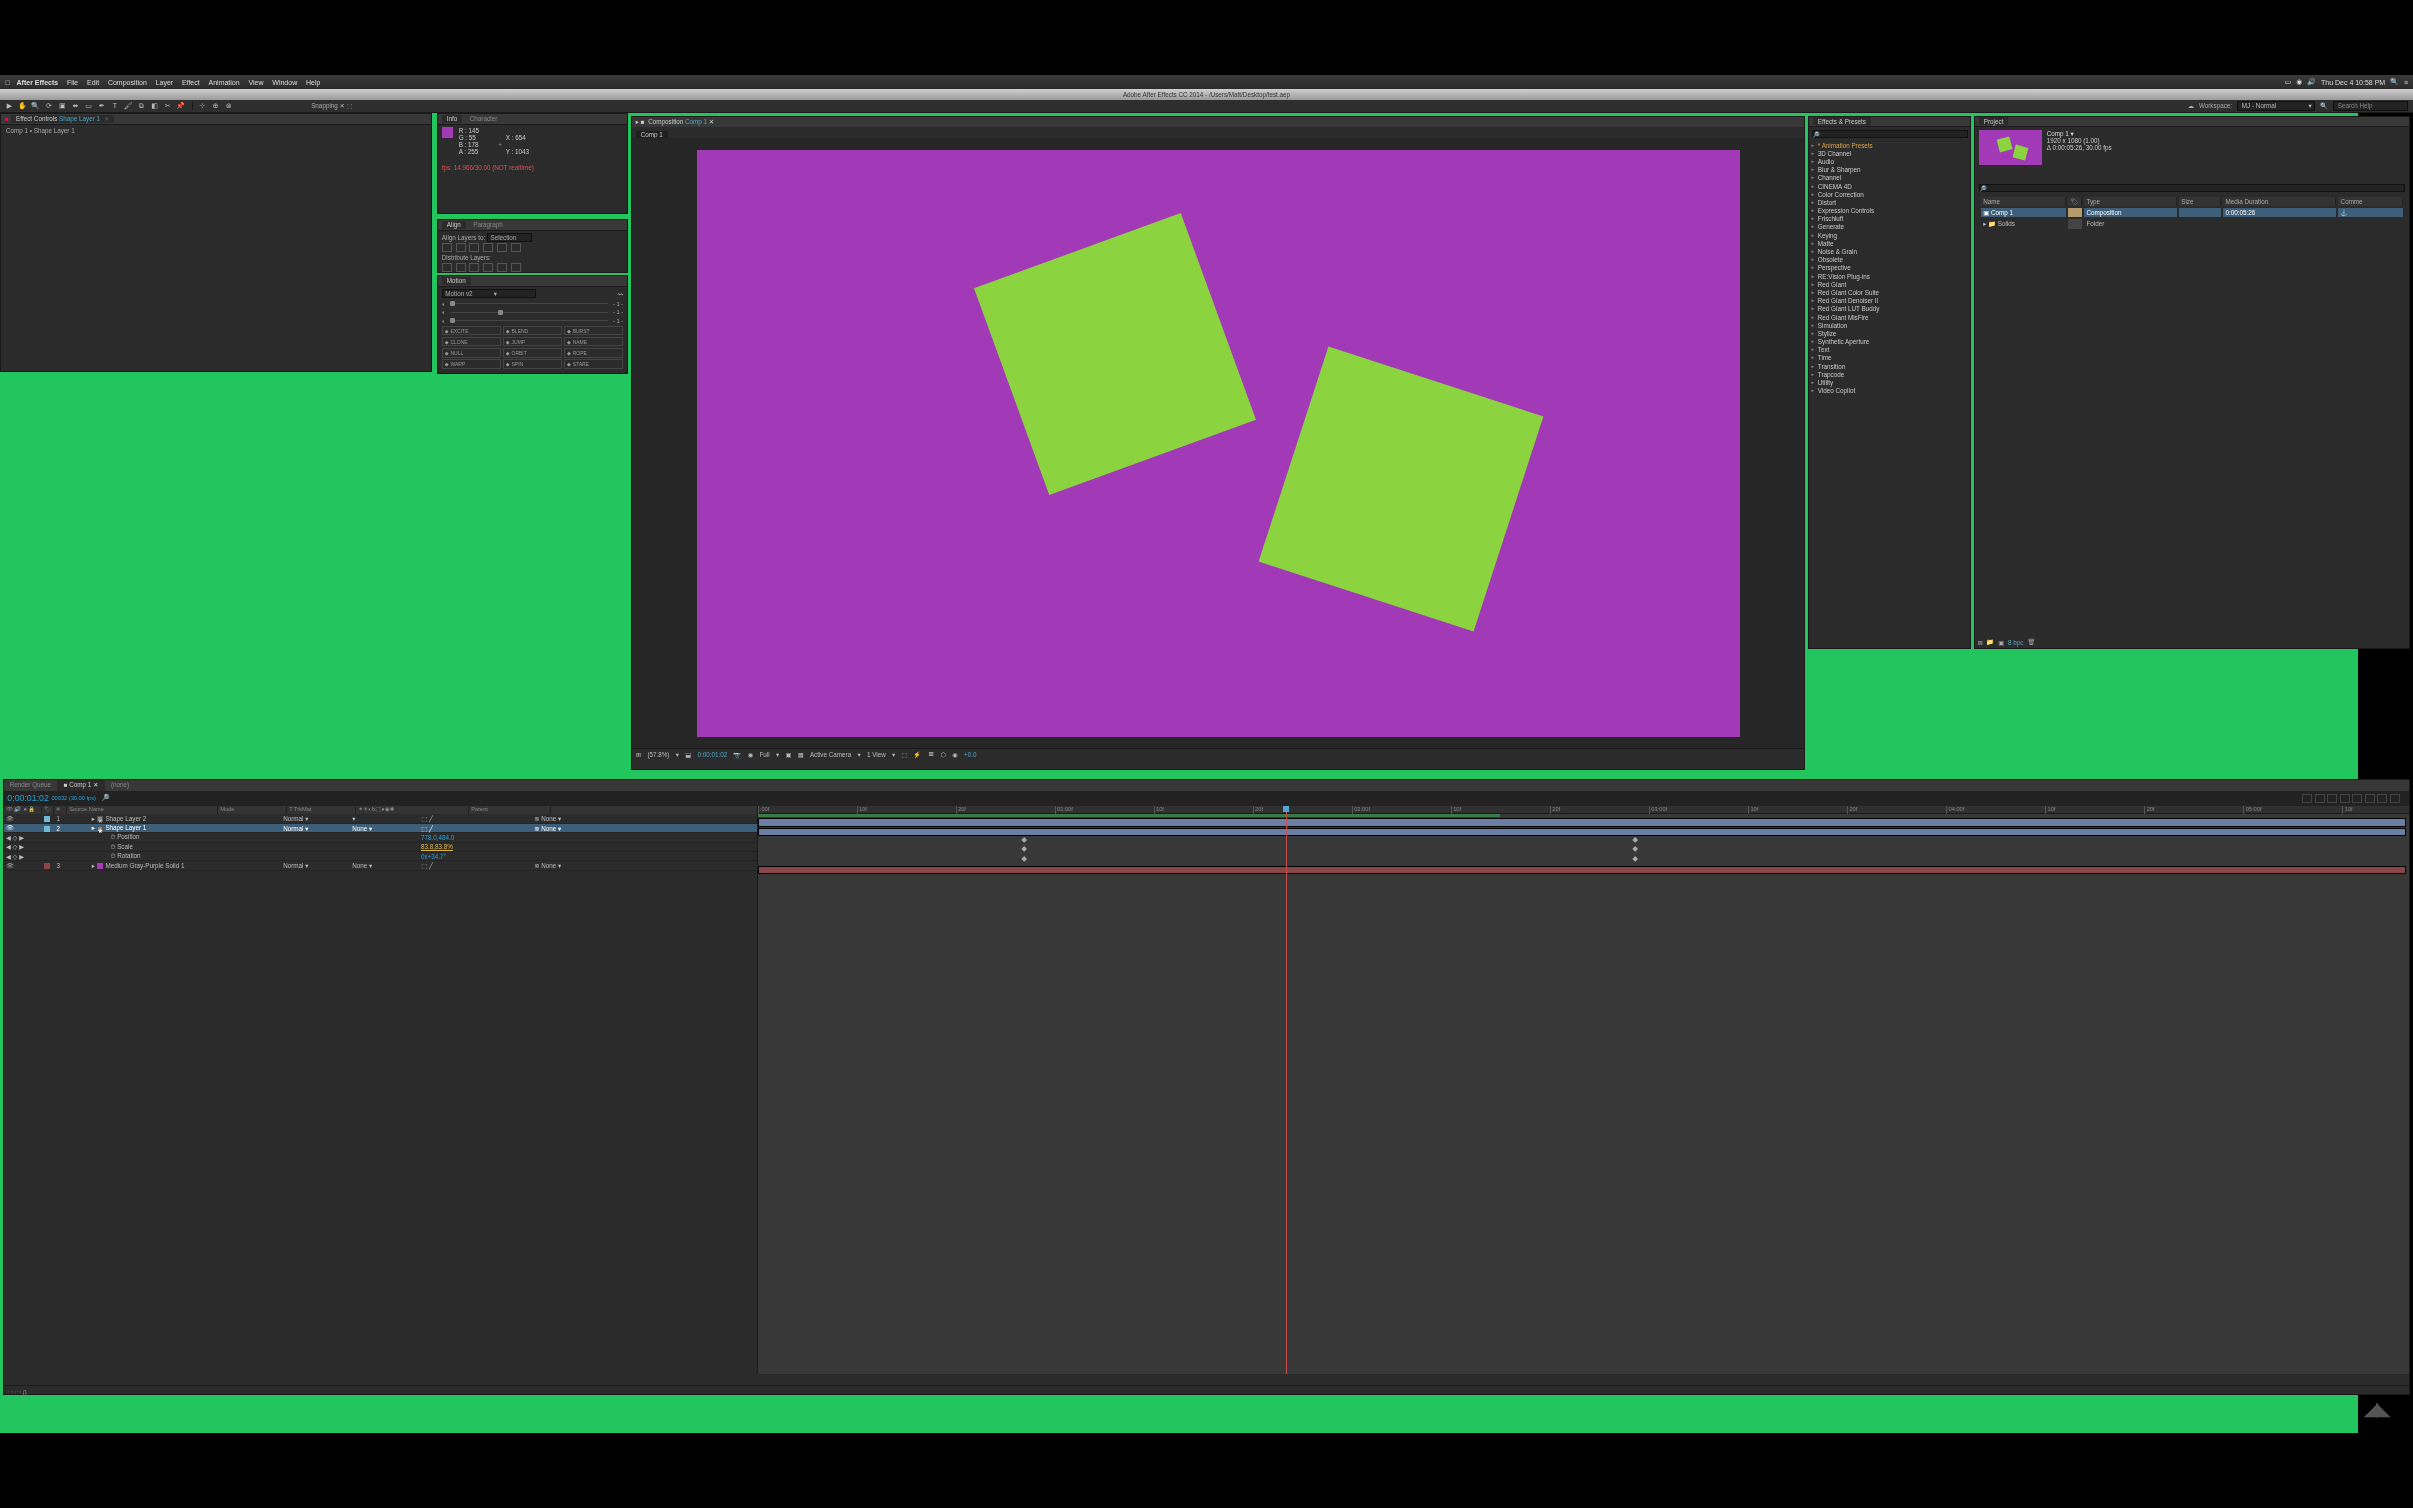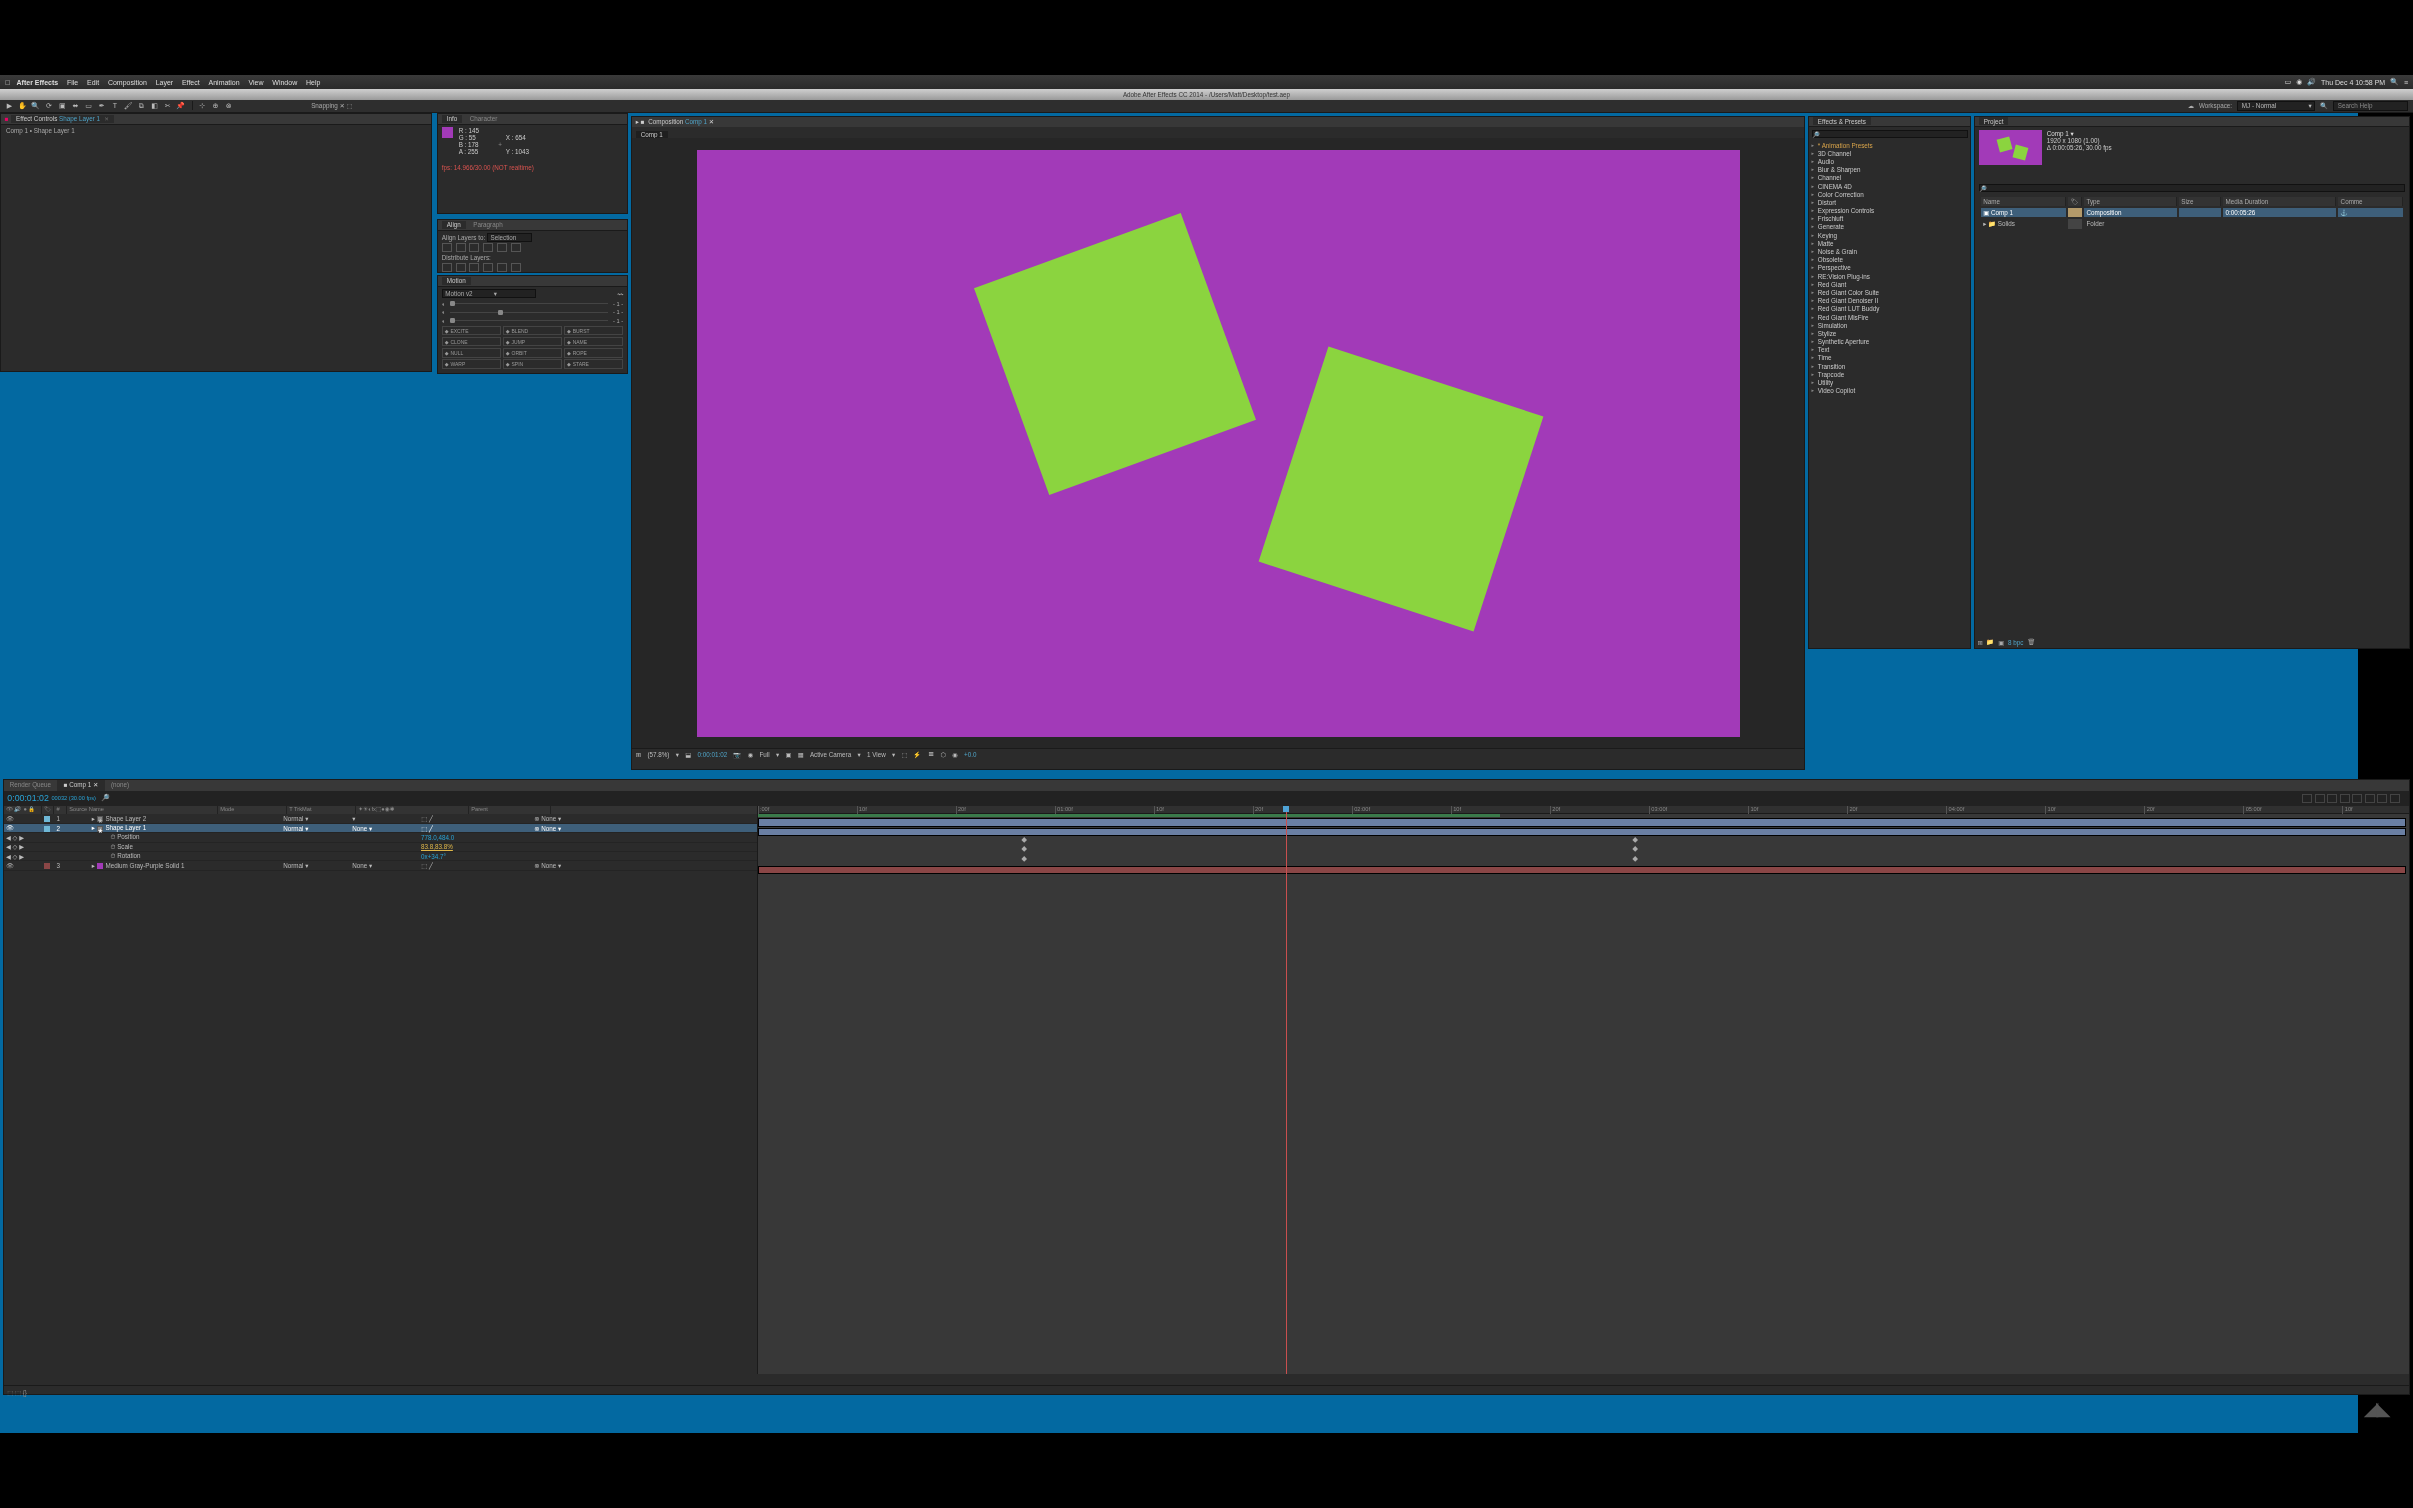--- a/index.html
+++ b/index.html
@@ -14,21 +14,21 @@
 .window-titlebar { position: absolute; left: 0; top: 14px; width: 2413px; height: 11.3px; background: linear-gradient(#cfcfcf,#9a9a9a); font-size: 6.3px; display: flex; align-items: center; justify-content: center; color: #333; }
 .traffic { position: absolute; left: 3.8px; top: 15.7px; display: flex; gap: 3.8px; }
 .traffic span { width: 6.3px; height: 6.3px; border-radius: 50%; display: inline-block; }
 .tool-row { position: absolute; left: 0; top: 25px; width: 2413px; height: 12.6px; background: #2e2e2e; border-bottom: 0.6px solid #1a1a1a; display: flex; align-items: center; padding: 0 3.8px; color: #aaa; font-size: 6.3px; }
 .tool-row .tool { width: 11.3px; height: 10px; margin-right: 1.9px; display: flex; align-items: center; justify-content: center; font-size: 7px; color: #bbb; }
 .tool-row .divider { width: 0.6px; height: 8.8px; background: #1a1a1a; margin: 0 3.8px; }
 .tool-row .snapping { margin-left: 75px; }
 .tool-row .right { position: absolute; right: 5px; display: flex; align-items: center; gap: 5px; }
 .tool-row .workspace-box { background: #222; border: 0.6px solid #111; padding: 0.6px 38px 0.6px 3.8px; color: #bbb; position: relative; }
 .tool-row .search-box { background: #222; border: 0.6px solid #111; padding: 0.6px 12.6px 0.6px 3.8px; color: #888; width: 75px; }
-.app-body { position: absolute; left: 0; top: 38px; width: 2358px; height: 1320px; background: #0369a1; }
+.app-body { position: absolute; left: 0; top: 38px; width: 2358px; height: 1320px; background: #22c55e; }
 .panel { background: #2b2b2b; border: 0.6px solid #1a1a1a; position: absolute; }
 .panel-tab { height: 10.7px; background: #383838; border-bottom: 0.6px solid #1a1a1a; display: flex; align-items: center; padding: 0 3.8px; font-size: 6.3px; color: #ccc; }
 .panel-tab .tab { padding: 0.6px 5px; background: #2b2b2b; margin-right: 2.5px; }
 .panel-tab .tab.inactive { background: transparent; color: #888; }
 .panel-tab .x { margin-left: 2.5px; color: #666; font-size: 5.7px; }
 .effect-controls { left: 4; top: 4; width: 432px; height: 259px; }
 .ec-body { padding: 2.5px 5px; font-size: 6.3px; color: #aaa; }
 .ec-link { color: #4fa3c7; }
 .info-panel { left: 437px; top: 4; width: 191px; height: 101px; }
 .info-body { padding: 2.5px 3.8px; font-size: 6.3px; color: #ccc; }

